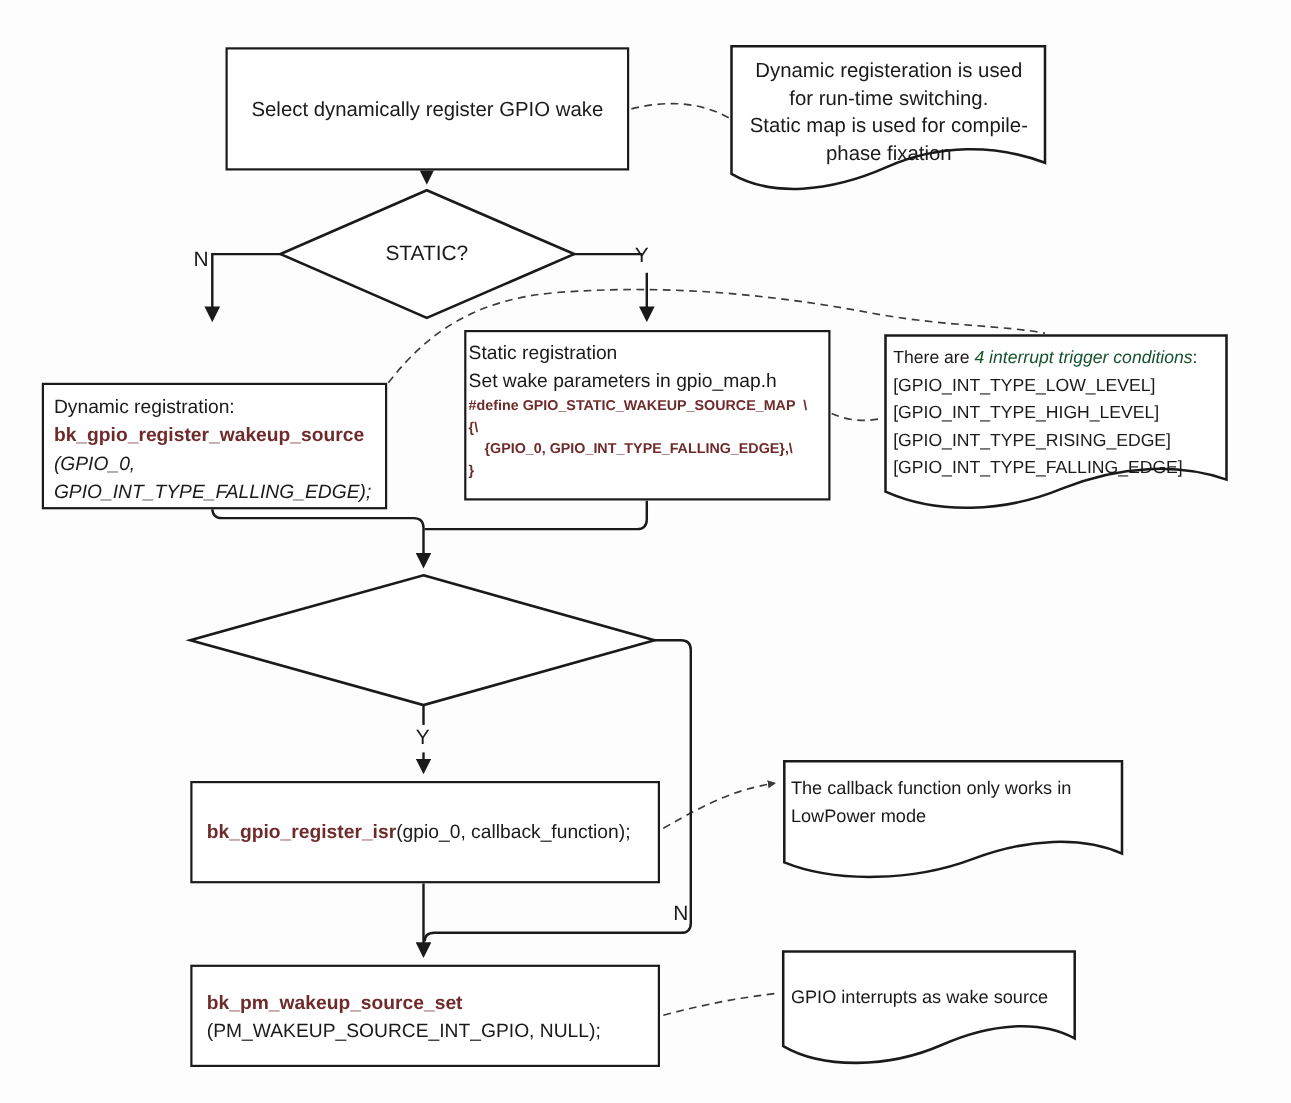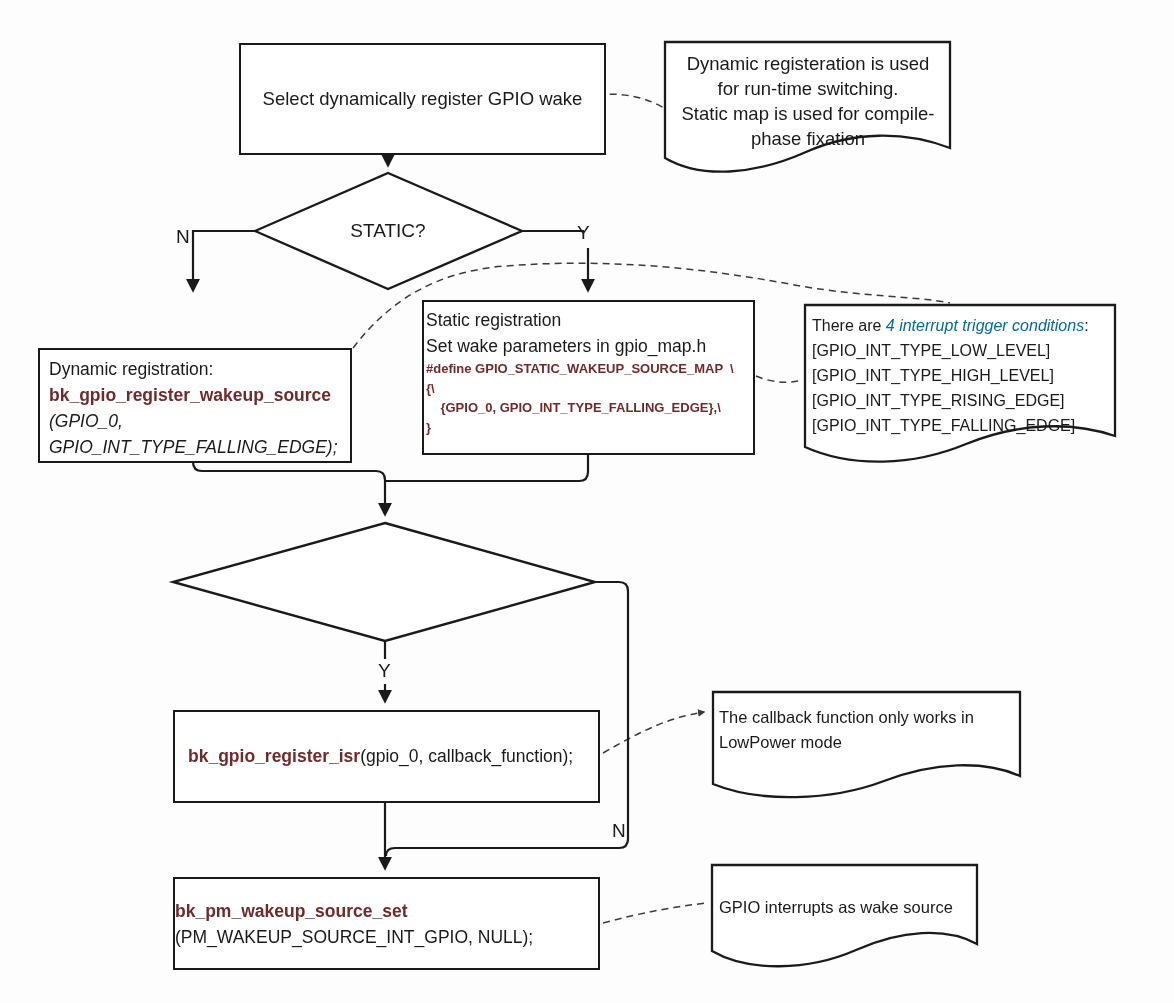--- a/index.html
+++ b/index.html
@@ -5,25 +5,25 @@
   html,body{margin:0;padding:0;background:#ffffff;}
   .stage{
     position:relative;width:1174px;height:1003px;background:#fdfdfd;overflow:hidden;
     font-family:"Liberation Sans",sans-serif;color:#1a1a1a;
   }
   .stage svg.wires{position:absolute;left:0;top:0;width:1174px;height:1003px;}
 
   
   .pbox{position:absolute;box-sizing:border-box;border:2.5px solid #1a1a1a;background:#fff;}
   .box-start{left:205px;top:43px;width:367px;height:112px;display:flex;flex-direction:column;
-    align-items:center;justify-content:center;text-align:center;font-size:18.5px;line-height:26px;margin-left:34px;}
+    align-items:center;justify-content:center;text-align:center;font-size:18.5px;line-height:26px;}
   .box-dynamic{left:38px;top:300px;width:314px;height:115px;padding:6px 9px;font-size:17.5px;line-height:26px;margin-top:48px;}
   .box-static{left:422px;top:300px;width:333px;height:155px;padding:5px 2px;font-size:17.5px;line-height:26px;}
   .box-isr{left:173px;top:710px;width:427px;height:93px;display:flex;align-items:center;padding-left:13px;font-size:17.5px;}
-  .box-pm{left:173px;top:877px;width:427px;height:93px;display:flex;flex-direction:column;justify-content:center;font-size:17.5px;line-height:26px;}
+  .box-pm{left:173px;top:877px;width:427px;height:93px;display:flex;flex-direction:column;justify-content:center;padding-left:13px;font-size:17.5px;line-height:26px;}
 
   .maroon-b{color:#6f2b2b;font-weight:bold;}
   .ital{font-style:italic;}
   .code-line{white-space:pre;font-size:13px;font-weight:bold;color:#6f2b2b;line-height:19.5px;}
 
   
   .dtext{position:absolute;display:flex;align-items:center;justify-content:center;text-align:center;}
   .d-static{left:255px;top:175px;width:266px;height:112px;font-size:19px;}
   .d-callback{left:175px;top:525px;width:420px;height:114px;font-size:13.5px;font-weight:bold;}
 
@@ -118,21 +118,21 @@
     <div>Static registration</div>
     <div>Set wake parameters in gpio_map.h</div>
     <div class="code-line">#define GPIO_STATIC_WAKEUP_SOURCE_MAP  \</div>
     <div class="code-line">{\</div>
     <div class="code-line">    {GPIO_0, GPIO_INT_TYPE_FALLING_EDGE},\</div>
     <div class="code-line">}</div>
   </div>
 
   <div class="ctext c-trig">
     <div>
-      <span>There are </span><span class="ital" style="color:#0369a1">4 interrupt trigger conditions</span><span>:</span>
+      <span>There are </span><span class="ital" style="color:#14532d">4 interrupt trigger conditions</span><span>:</span>
     </div>
     <div>[GPIO_INT_TYPE_LOW_LEVEL]</div>
     <div>[GPIO_INT_TYPE_HIGH_LEVEL]</div>
     <div>[GPIO_INT_TYPE_RISING_EDGE]</div>
     <div>[GPIO_INT_TYPE_FALLING_EDGE]</div>
   </div>
 
   <div class="blabel lbl-y2">Y</div>
   <div class="blabel lbl-n2">N</div>
 

